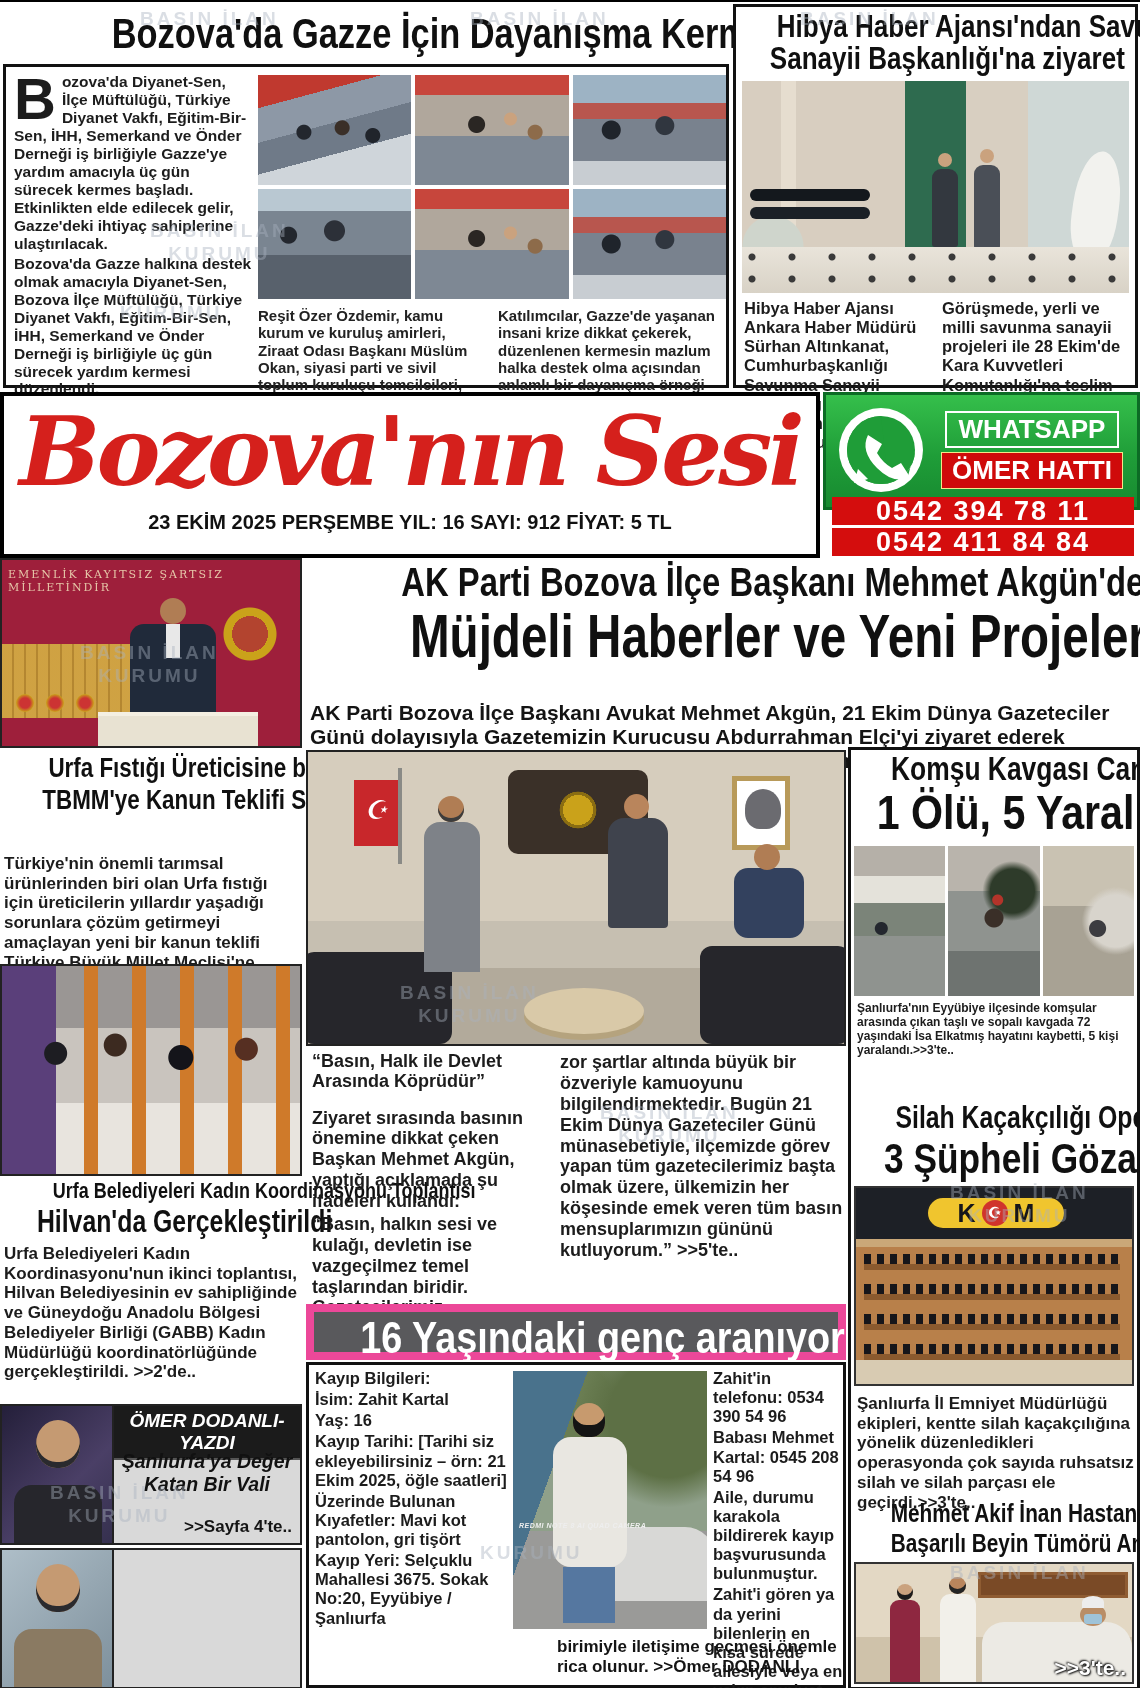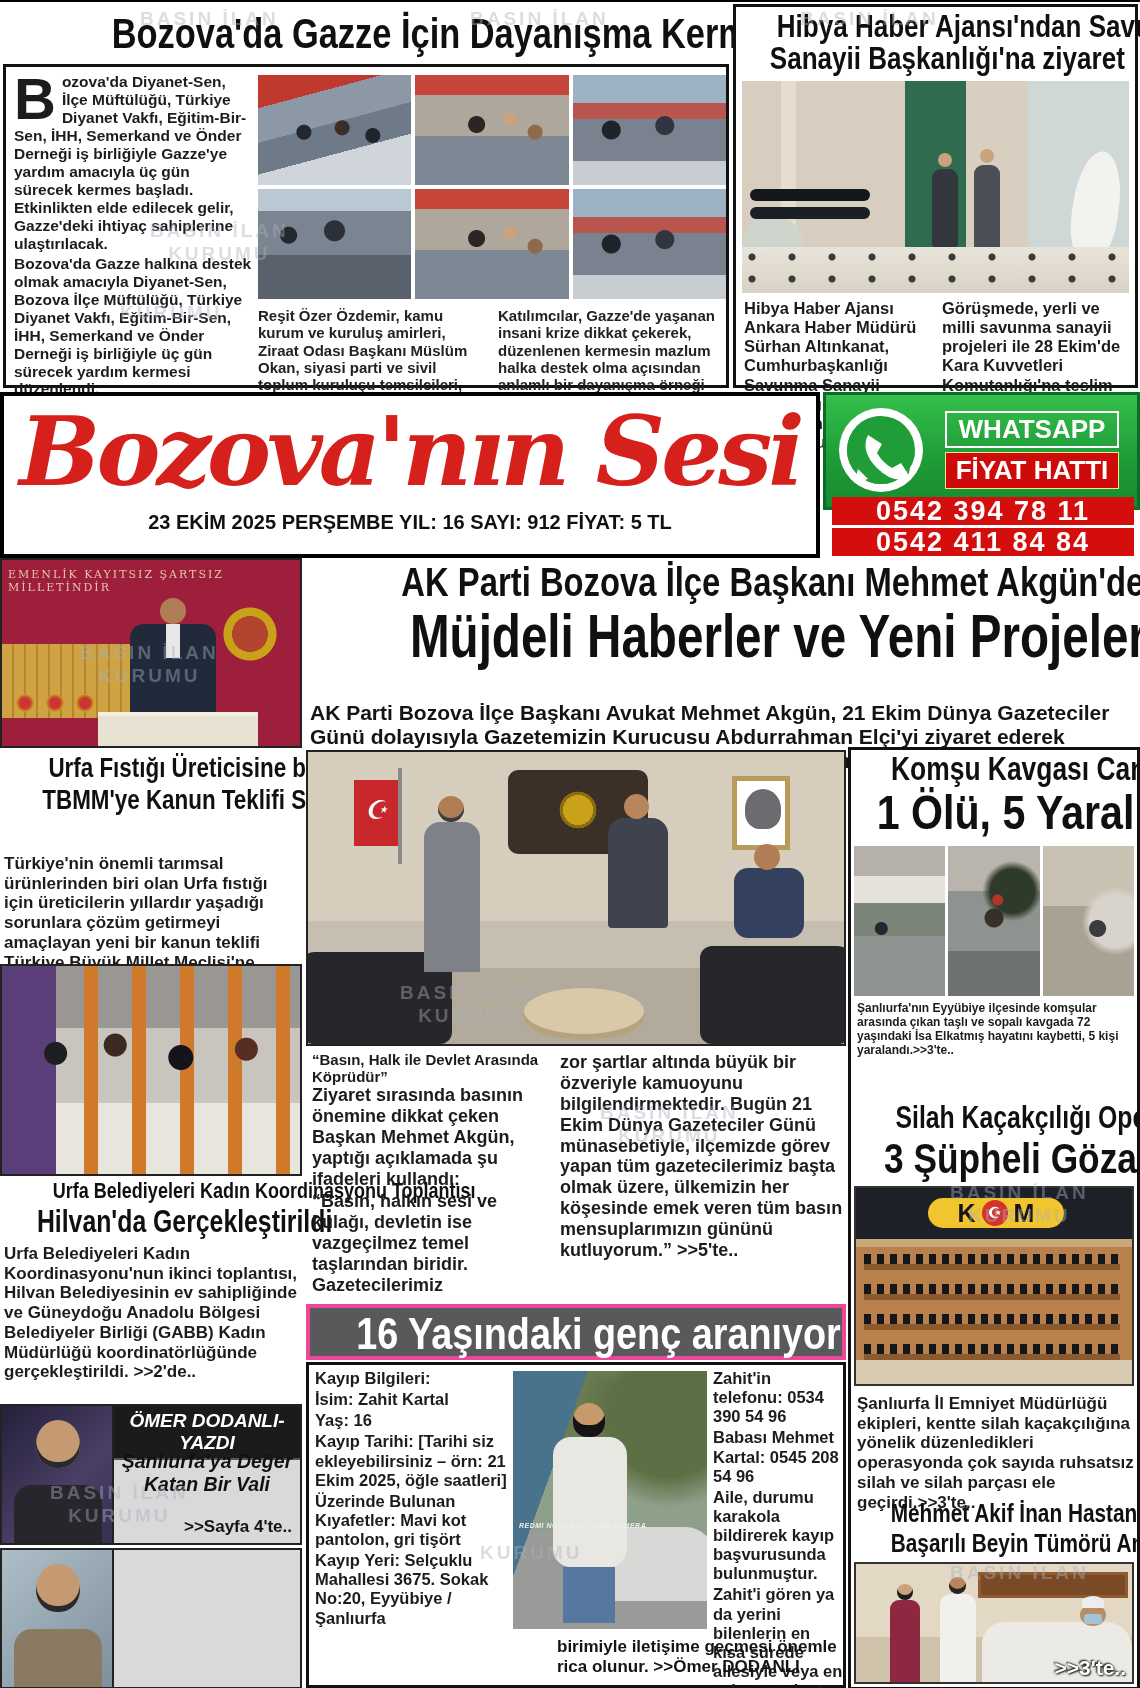--- a/index.html
+++ b/index.html
@@ -142,23 +142,23 @@
   #o-s1{left:-6px;bottom:0;width:150px;height:92px;}
   #o-s2{right:-6px;bottom:0;width:150px;height:98px;}
   #o-tab{left:216px;bottom:10px;width:120px;height:46px;border-radius:50%;background:#d9c9a8;box-shadow:0 6px 0 #b5a37e;}
   #o-m1{left:116px;top:70px;width:56px;height:150px;background:#7e8288;border-radius:16px 16px 0 0;}
   #o-m1:before{content:"";position:absolute;left:14px;top:-26px;width:26px;height:26px;border-radius:50%;background:#b07d54;box-shadow:0 -4px 0 #3c3c3c inset;}
   #o-m2{left:300px;top:66px;width:60px;height:110px;background:#3f434d;border-radius:16px 16px 4px 4px;}
   #o-m2:before{content:"";position:absolute;left:16px;top:-24px;width:25px;height:25px;border-radius:50%;background:#b9855c;}
   #o-m3{right:40px;top:116px;width:70px;height:70px;background:#33415e;border-radius:14px;}
   #o-m3:before{content:"";position:absolute;left:20px;top:-24px;width:26px;height:26px;border-radius:50%;background:#b07d54;}
   #mid-c1{left:312px;top:1050px;width:238px;font-size:18px;}
-  #mid-c1 .lead{font-size:15px;line-height:1.1;margin-bottom:0;}
+  #mid-c1 .lead{font-size:18px;line-height:1.1;margin-bottom:16px;}
   #mid-c2{left:560px;top:1050px;width:284px;font-size:18px;}
-  #banner{left:306px;top:1302px;width:540px;height:56px;background:#59595c;border:4px solid #ec4899;}
+  #banner{left:306px;top:1302px;width:540px;height:56px;background:#59595c;border:8px solid #ec4899;}
   #banner .hlc{color:#fff;font-size:45px;line-height:52px;}
   #missing{left:306px;top:1360px;width:540px;height:326px;border:3px solid #111;background:#fff;}
   #mi-c1{position:absolute;left:6px;top:4px;width:194px;font-size:16.5px;}
   #mi-photo{left:204px;top:6px;width:194px;height:258px;background:
       radial-gradient(circle at 78% 72%,#2a2a2a 14px,transparent 15px),
       linear-gradient(110deg,#49728c 0 26%,transparent 26%),
       radial-gradient(circle at 80% 18%,#5d7045 60px,transparent 90px),
       radial-gradient(circle at 30% 12%,#6a7d52 40px,transparent 70px),
       linear-gradient(180deg,#8fa08a 0 62%,#9a9a98 62% 100%);}
   #mi-photo i{position:absolute;display:block;}
@@ -310,21 +310,21 @@
   <div class="abs" id="wa-box" data-name="whatsapp-hotline-box">
     <svg id="wa-logo" data-name="whatsapp-icon" width="86" height="86" viewBox="0 0 86 86">
       <circle cx="43" cy="43" r="42" fill="#ffffff"></circle>
       <circle cx="43" cy="43" r="34" fill="#1f9d38"></circle>
       <path d="M43 9 A34 34 0 1 0 77 43 L70 69 L50 74 Z" fill="#1f9d38"></path>
       <path d="M30 28 q-8 16 9 33 q17 17 33 9 l-9-14 -9 5 q-9-5 -15-15 l5-9 z" fill="#ffffff"></path>
       <path d="M20 62 l-4 14 14-4 z" fill="#ffffff"></path>
     </svg>
     <div id="wa-texts" data-name="whatsapp-labels">
       <span id="wa-l1" data-name="whatsapp-label">WHATSAPP</span><br>
-      <span id="wa-l2" data-name="hotline-label">FİYAT HATTI</span>
+      <span id="wa-l2" data-name="hotline-label">ÖMER HATTI</span>
     </div>
     <div class="wa-num" id="wa-n1" data-name="hotline-phone-1">0542 394 78 11</div>
     <div class="wa-num" id="wa-n2" data-name="hotline-phone-2">0542 411 84 84</div>
   </div>
 
   <h2 class="hlc abs" id="mk" data-name="main-story-kicker"><span class="c sx80">AK Parti Bozova İlçe Başkanı Mehmet Akgün'den</span></h2>
   <h1 class="hlc abs" id="mhl" data-name="main-story-headline"><span class="c sx78">Müjdeli Haberler ve Yeni Projeler</span></h1>
   <p class="abs" id="mdeck" data-name="main-story-deck">AK Parti Bozova İlçe Başkanı Avukat Mehmet Akgün, 21 Ekim Dünya Gazeteciler Günü dolayısıyla Gazetemizin Kurucusu Abdurrahman Elçi'yi ziyaret ederek gününü kutladı. Ziyarete AK Parti Bozova İlçe Yönetim Kurulu üyeleri de katıldı.</p>
 
   <div class="ph abs" id="podium" data-name="photo-tbmm-podium">

